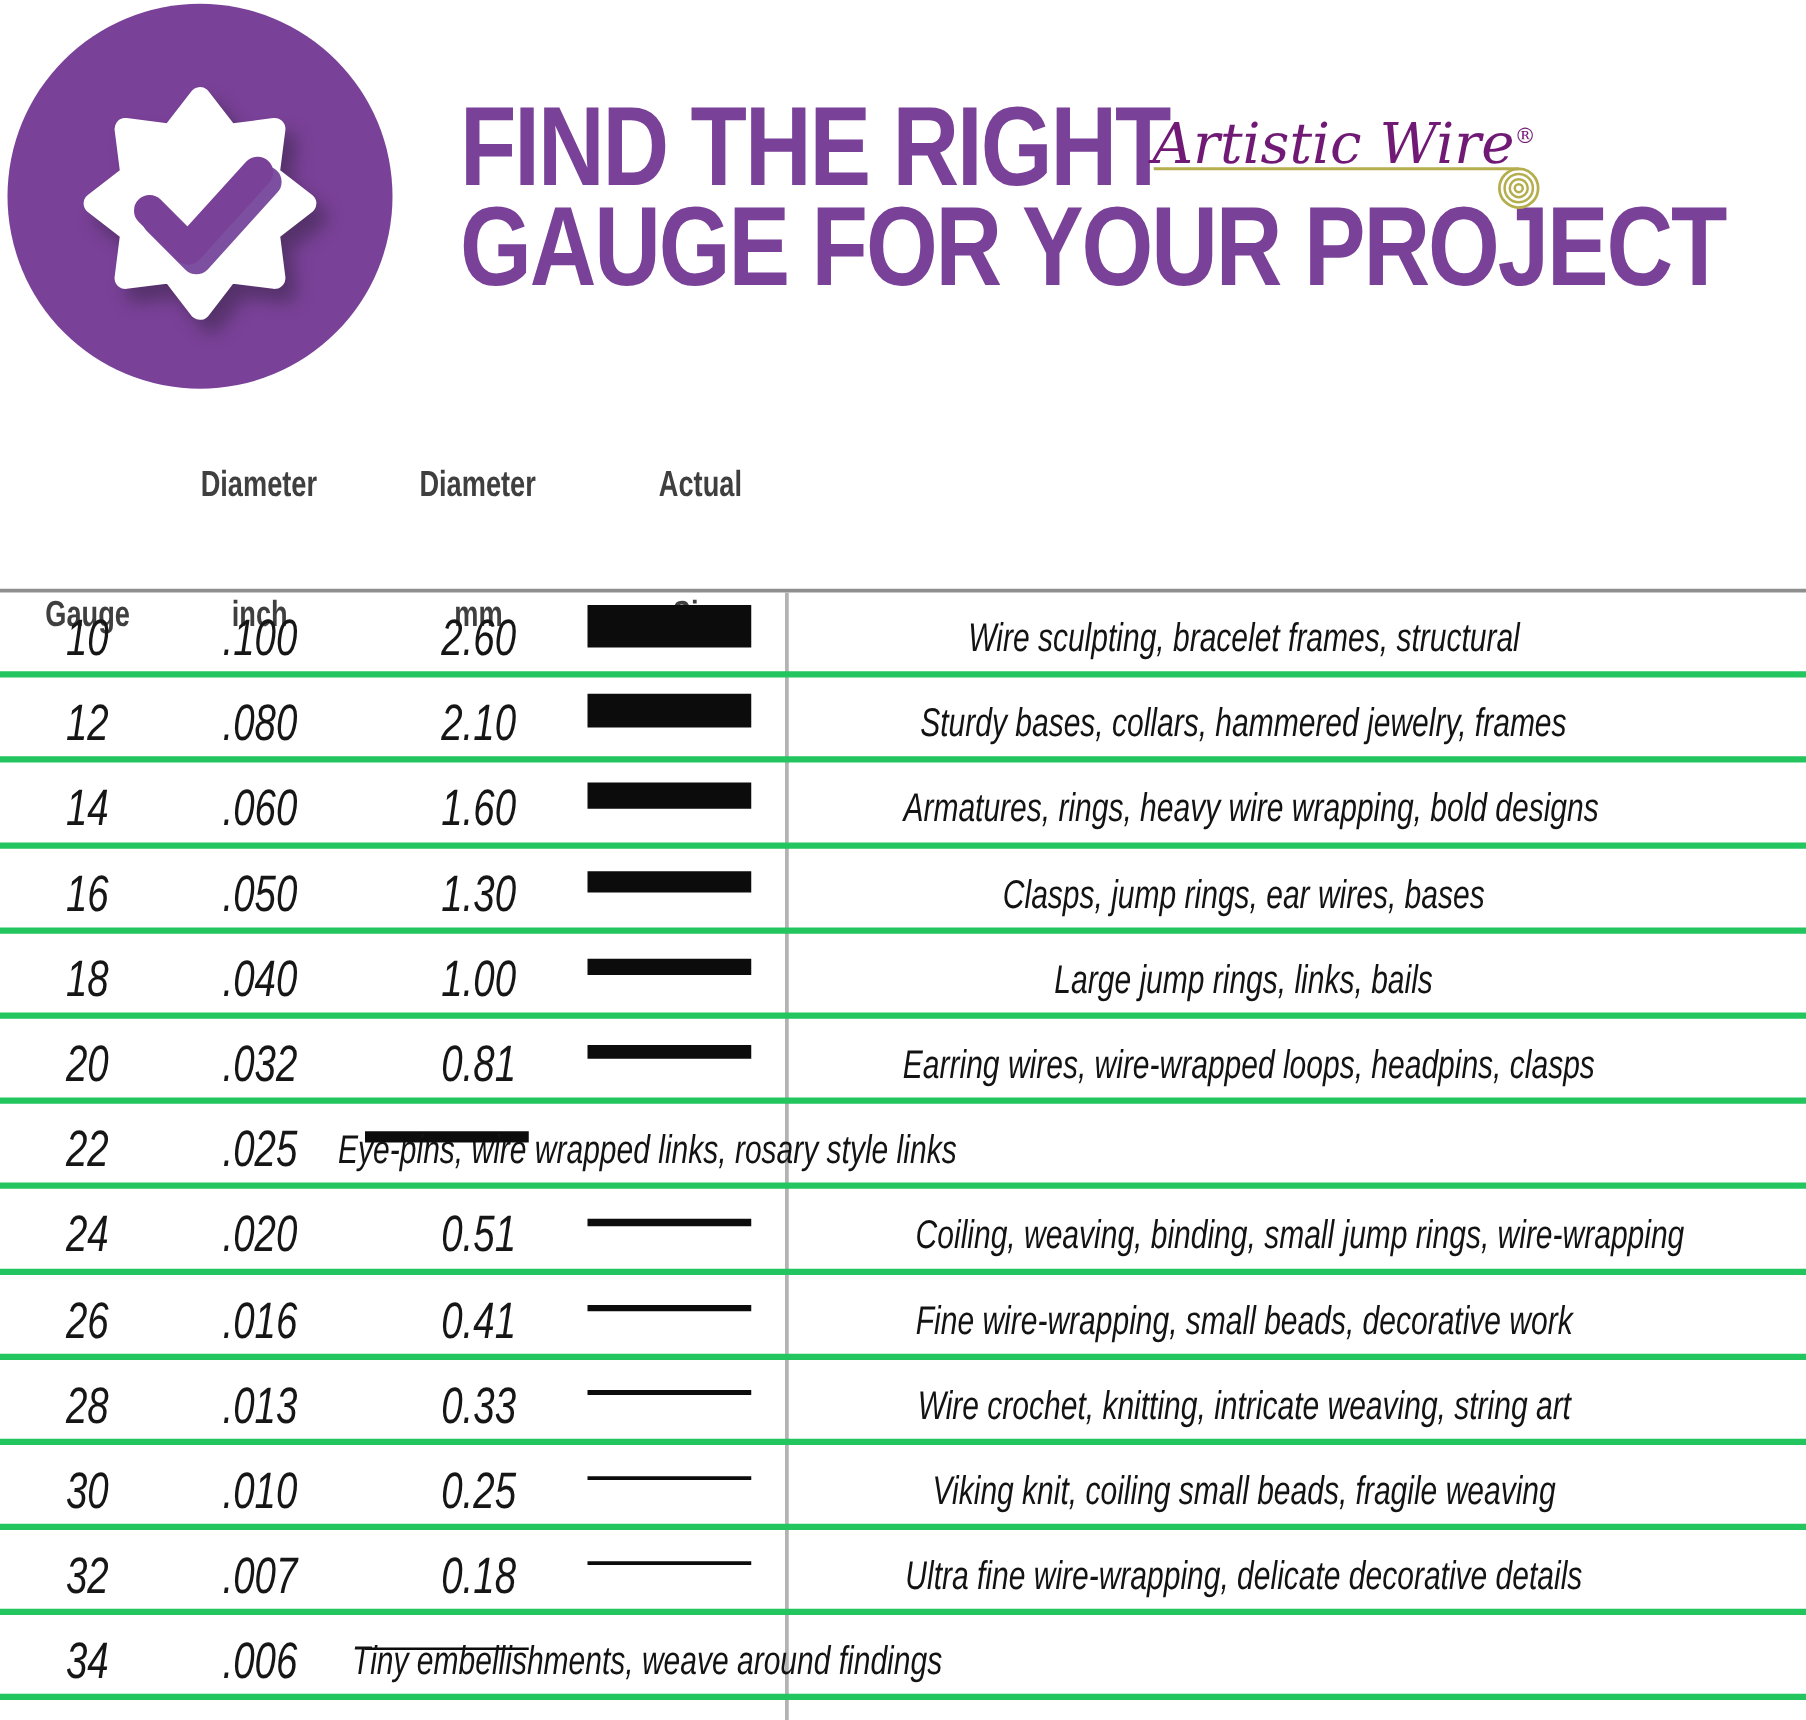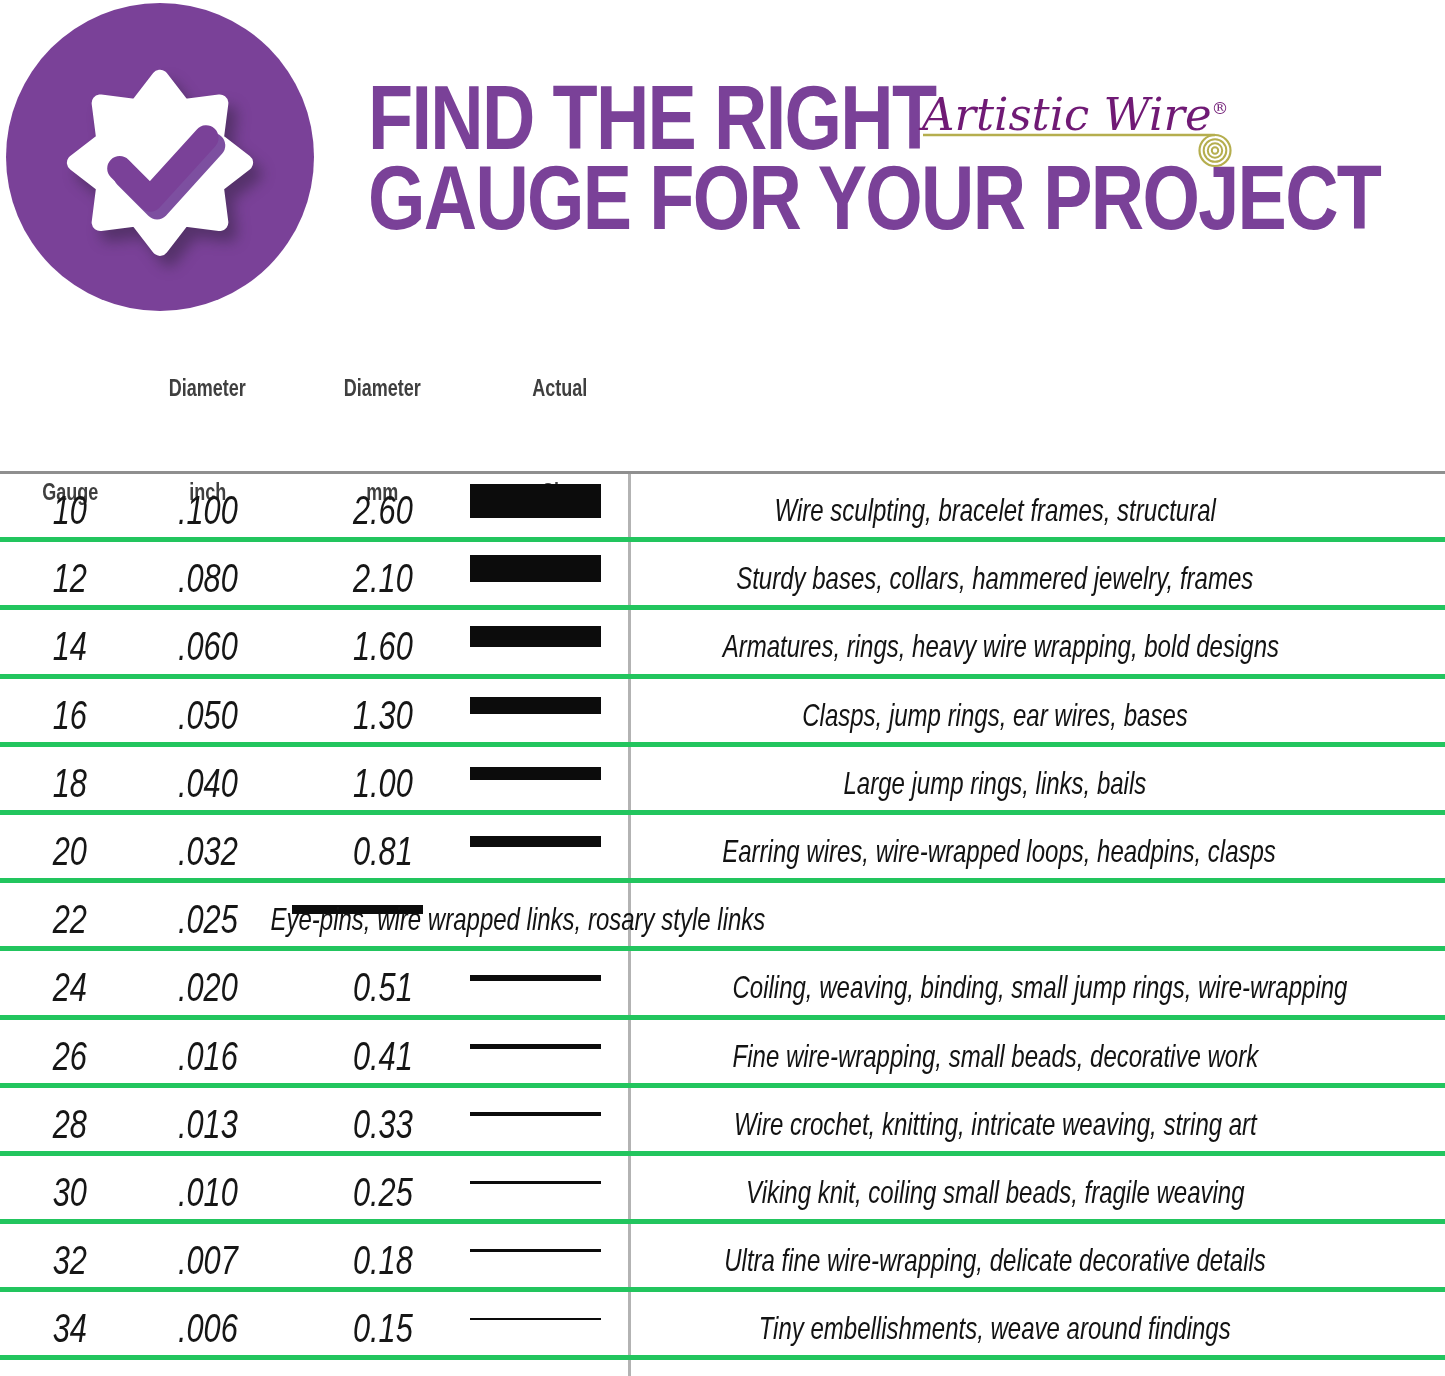--- a/index.html
+++ b/index.html
@@ -32,21 +32,21 @@
   }
   .aw-logo .reg{font-size:17px;vertical-align:super;font-style:normal;}
   
   .grid-row{
     position:absolute;left:0;width:1445px;height:40px;
     display:grid;grid-template-columns:140px 135px 215px 140px 1fr;
     align-items:center;
   }
   .h1{top:368px;} .h2{top:432px;margin-top:40px;}
   .th{display:flex;justify-content:center;align-items:center;
-      font-weight:bold;font-size:24px;color:#3f3f3f;}
+      font-weight:bold;font-size:29px;color:#3f3f3f;}
   .th-best{padding-left:91px;}
   .cx{display:inline-block;transform:scaleX(.75);white-space:nowrap;}
   .rule{position:absolute;top:471px;left:0;width:1445px;height:3px;background:#8f8f8f;}
   .vline{position:absolute;top:474px;left:628px;width:3px;height:902px;background:#b3b3b3;}
   .tbody{position:absolute;top:474px;left:0;width:1445px;}
   .row{
     display:grid;grid-template-columns:140px 135px 215px 140px 1fr;
     height:68.2px;border-bottom:5px solid #22c55e;box-sizing:border-box;
     align-items:center;
     font-style:italic;
@@ -332,23 +332,20 @@
         </div>
     </div>
 
     <div class="row">
       <div class="cell">
           <span class="cx num">34</span>
         </div>
       <div class="cell">
           <span class="cx num">.006</span>
         </div>
-      <div class="cell">
-          <span class="cx num">0.15</span>
-        </div>
       <div class="cell c-size">
           <div class="bar" style="height: 2px;"></div>
         </div>
       <div class="cell c-use">
           <span class="cx use">Tiny embellishments, weave around findings</span>
         </div>
     </div>
 
   </div>
 </div>

